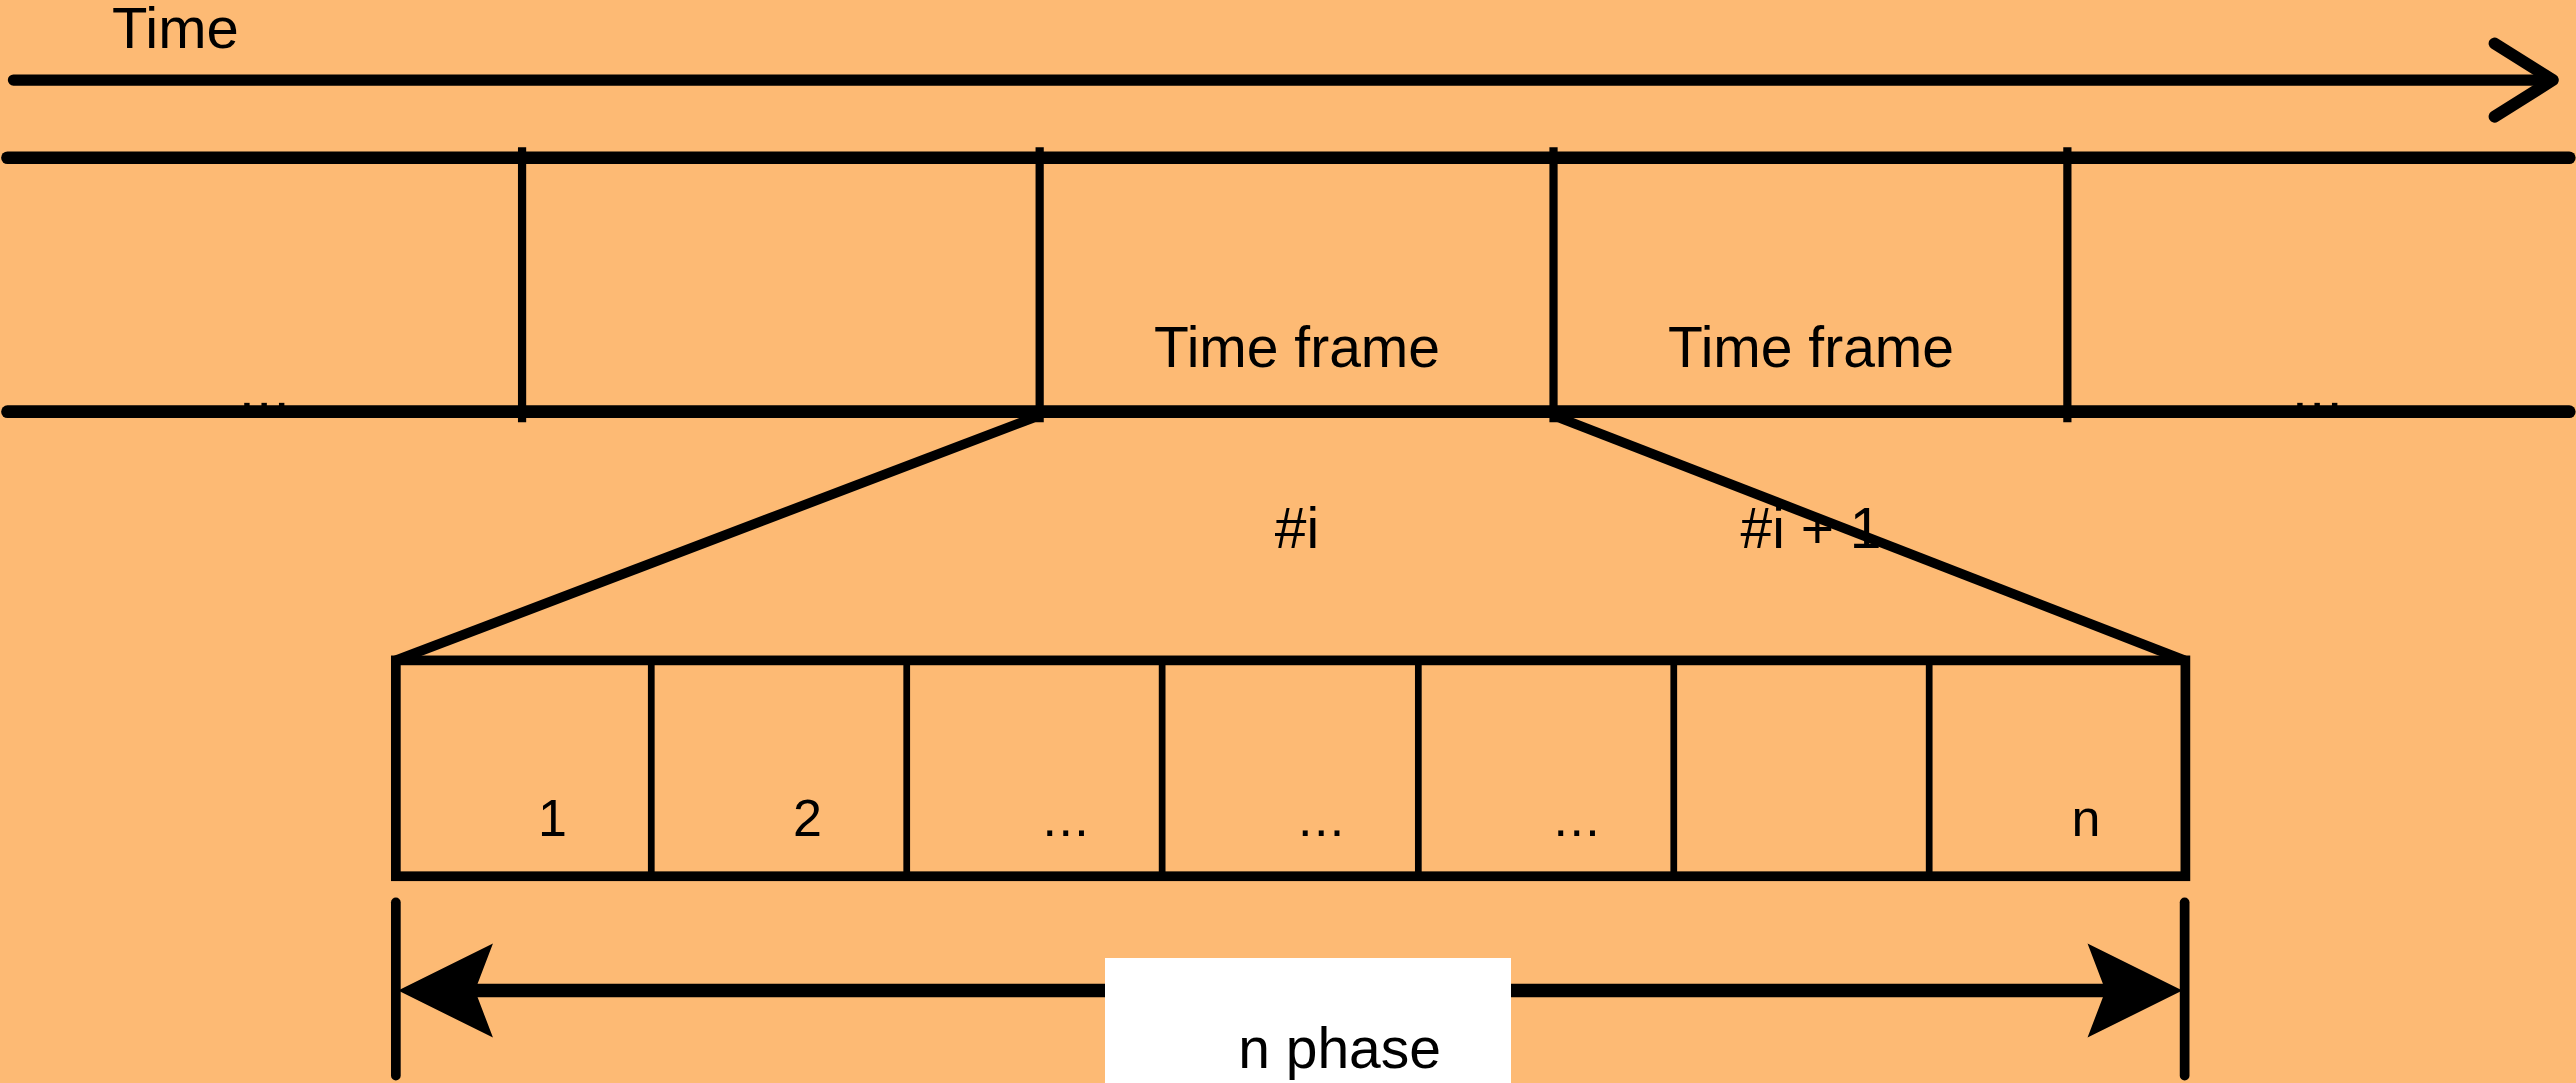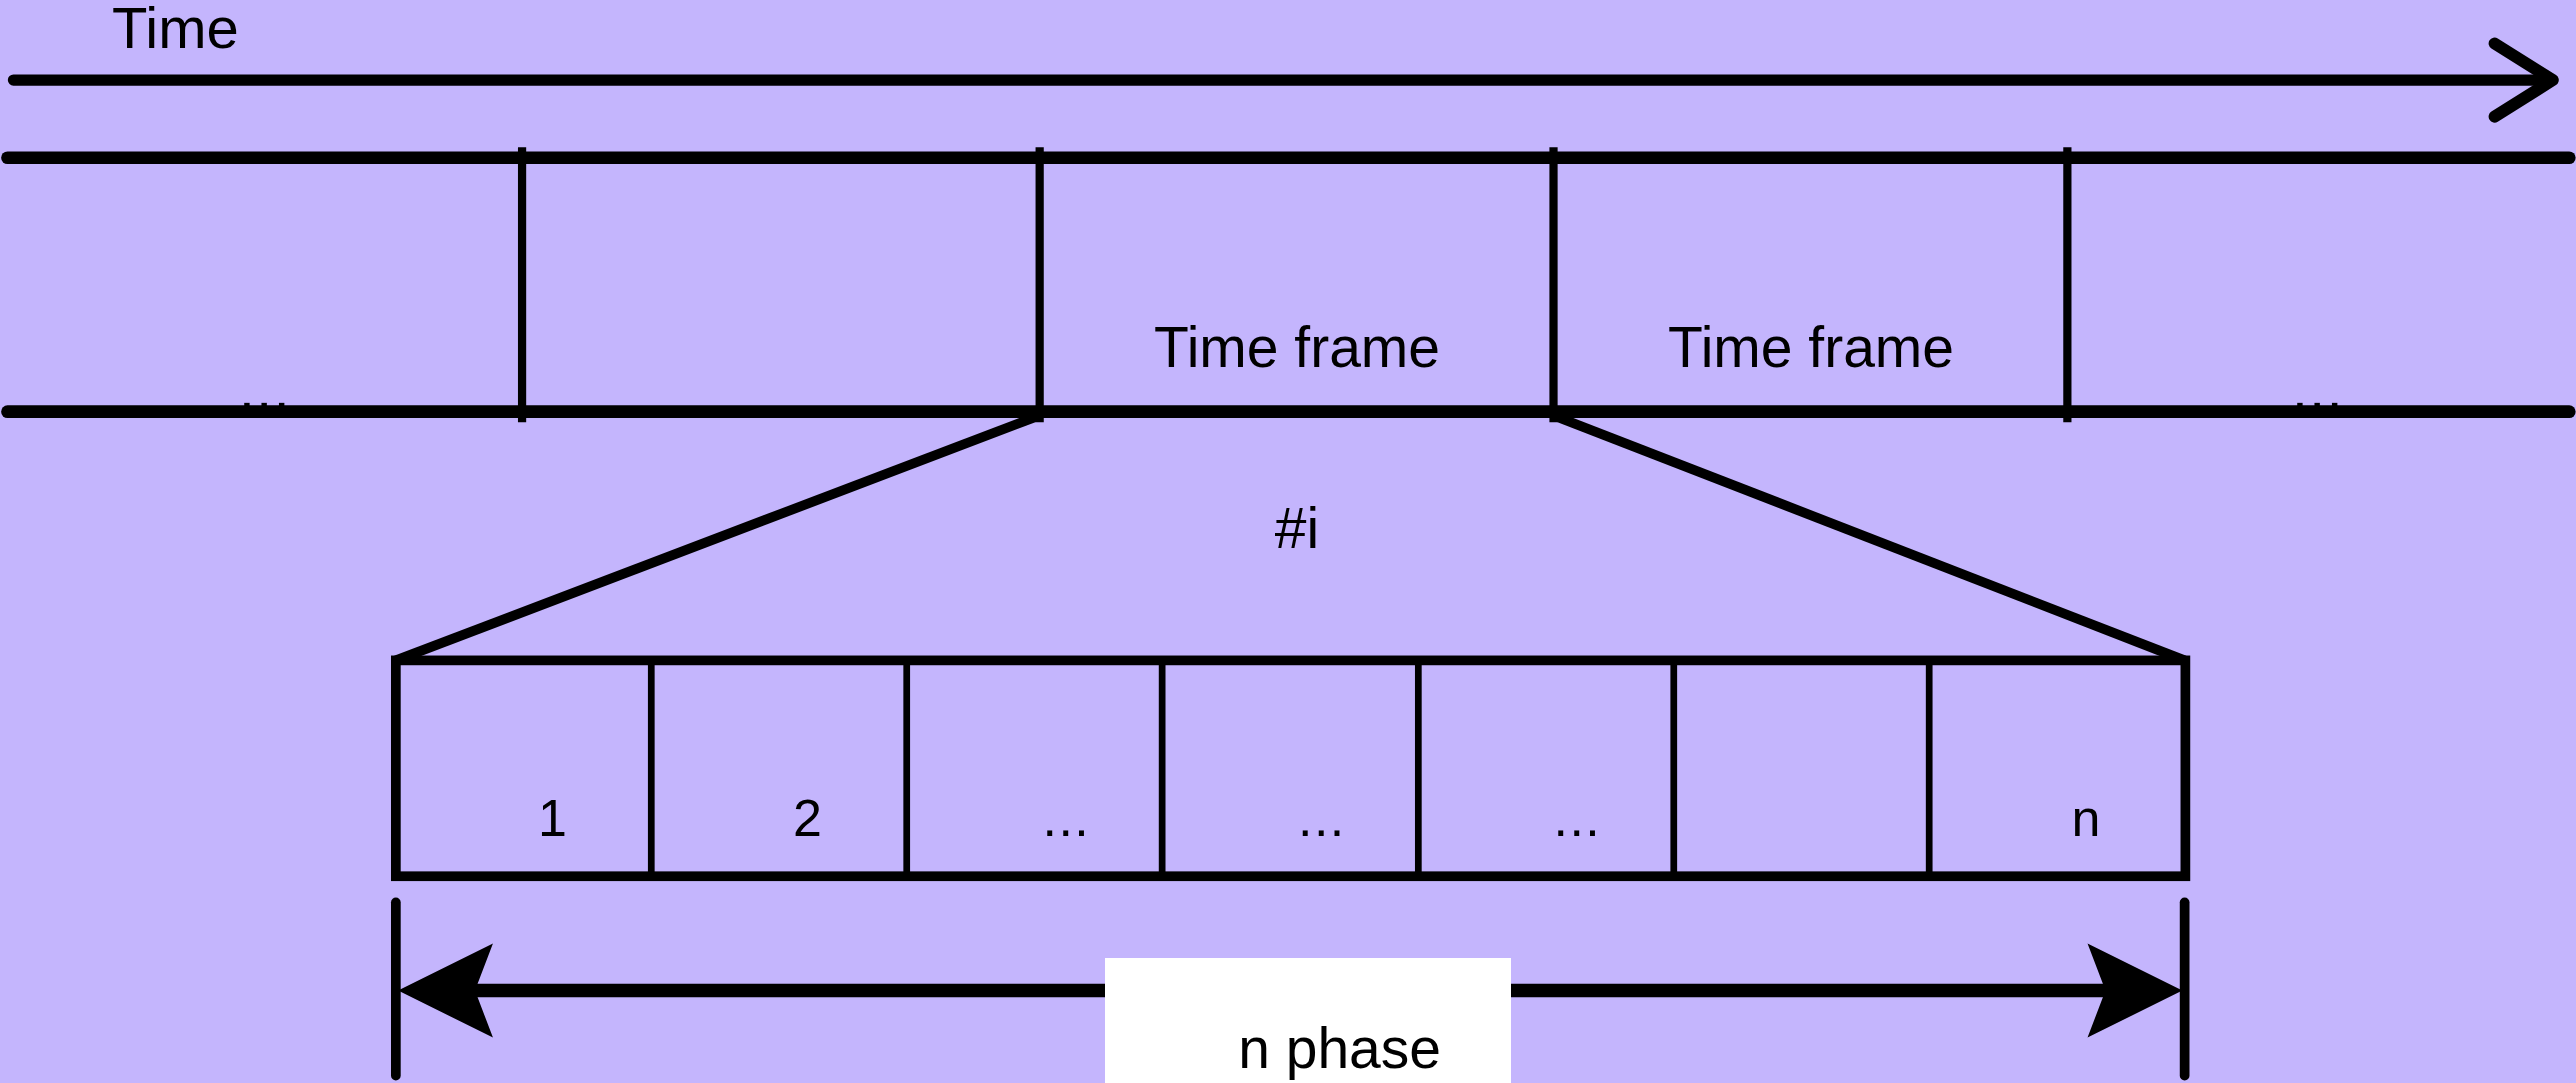--- a/index.html
+++ b/index.html
@@ -10,21 +10,21 @@
   body {
     width: 2576px;
     height: 1084px;
     overflow: hidden;
     font-family: "Liberation Sans", sans-serif;
   }
   #diagram-root {
     position: relative;
     width: 2576px;
     height: 1084px;
-    background: #c4b5fd;
+    background: #fdba74;
   }
   svg.layer {
     position: absolute;
     top: 0;
     left: 0;
     width: 2576px;
     height: 1084px;
   }
   .stroke {
     stroke: #000000;
@@ -131,20 +131,21 @@
   </div>
 
 
   <div class="txt cell-label" style="left:1040px; top:196px; width:514px;">
     <div>Time frame</div>
     <div>#i</div>
   </div>
 
   <div class="txt cell-label" style="left:1554px; top:196px; width:514px;">
     <div>Time frame</div>
+    <div>#i + 1</div>
   </div>
 
   <div class="txt cell-label" style="left:2067px; top:238px; width:502px;">
     <div class="ellipsis-label">...</div>
   </div>
 
   <div class="txt slot-label" style="left:396px;  top:736px; width:255px;">
     <span>1</span>
   </div>
   <div class="txt slot-label" style="left:651px;  top:736px; width:255px;">

